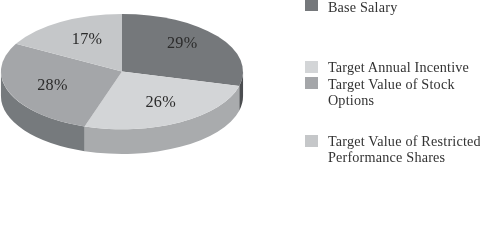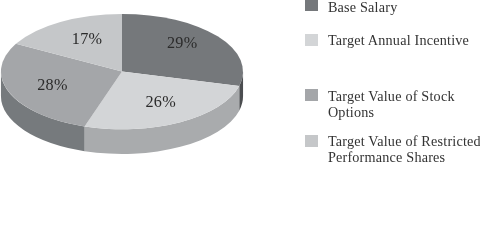--- a/index.html
+++ b/index.html
@@ -41,25 +41,25 @@
         <text class="pct-label" x="87.0" y="43.6" text-anchor="middle">17%</text>
       </g>
     </svg>
   </div>
 
   <div id="legend">
     <div class="legend-item" style="top:0px">
       <span class="legend-swatch" style="background-color: rgb(117, 120, 123);"></span>
       <span class="legend-label" style="top:-0.1px">Base Salary</span>
     </div>
-    <div class="legend-item" style="top:35px">
+    <div class="legend-item" style="top:62px">
       <span class="legend-swatch" style="background-color: rgb(211, 213, 215);"></span>
       <span class="legend-label" style="top:-2.0px">Target Annual Incentive</span>
     </div>
-    <div class="legend-item" style="top:90px">
+    <div class="legend-item" style="top:78px">
       <span class="legend-swatch" style="background-color: rgb(164, 166, 169);"></span>
       <span class="legend-label" style="top:-1.1px">Target Value of Stock Options</span>
     </div>
     <div class="legend-item" style="top:136px">
       <span class="legend-swatch" style="background-color: rgb(197, 199, 201);"></span>
       <span class="legend-label" style="top:-1.8px">Target Value of Restricted Performance Shares</span>
     </div>
   </div>
 
 </div>

